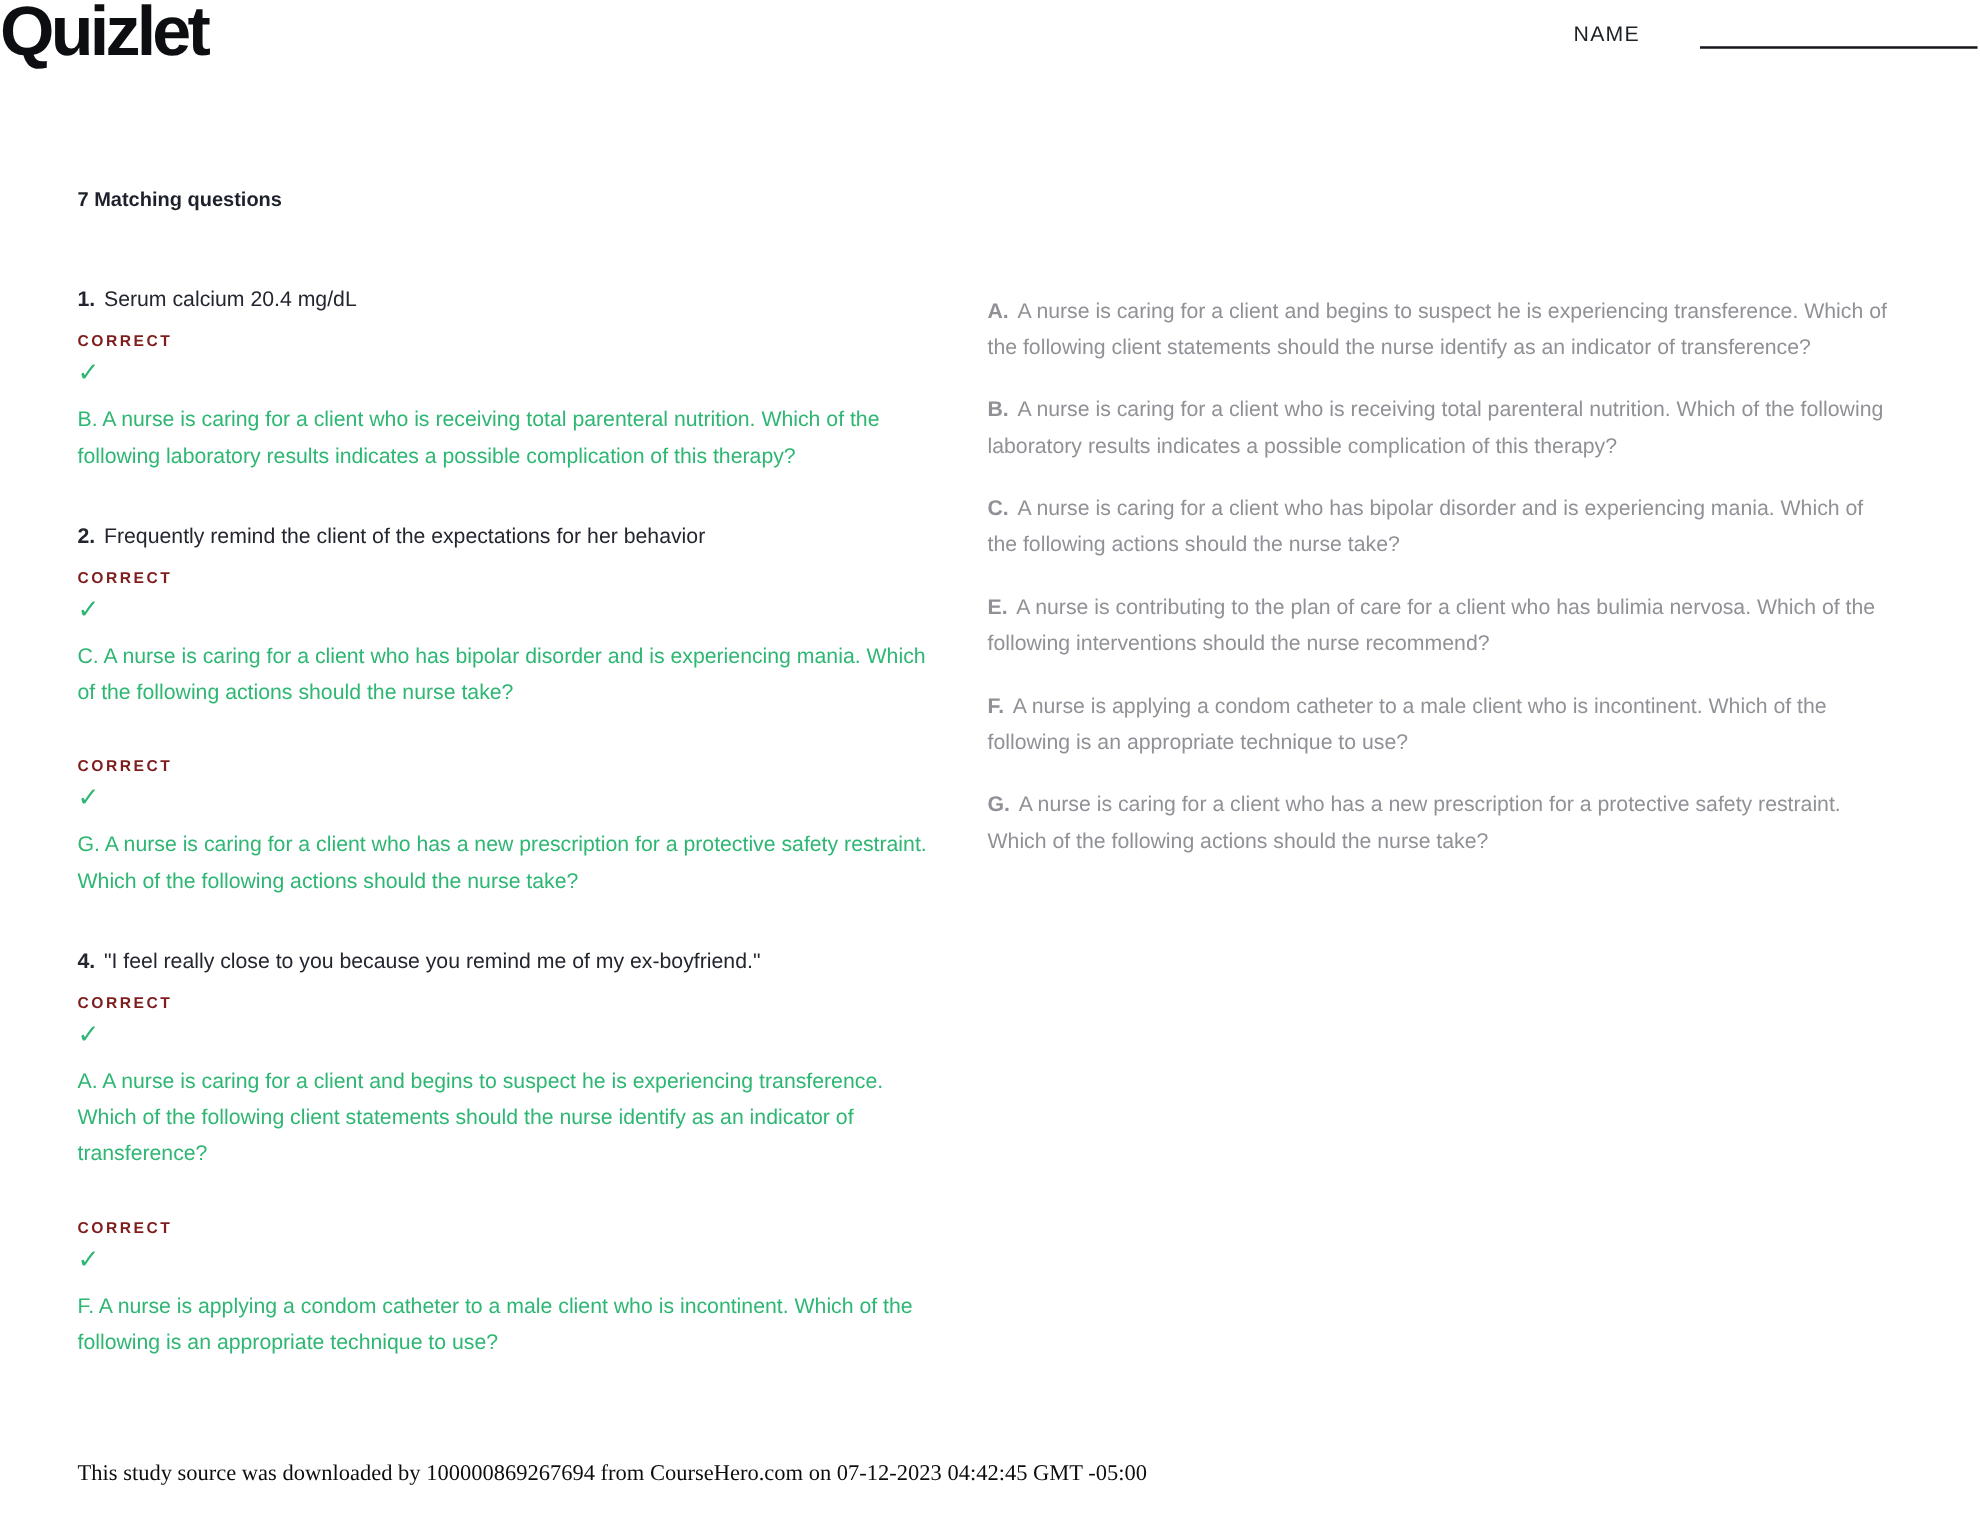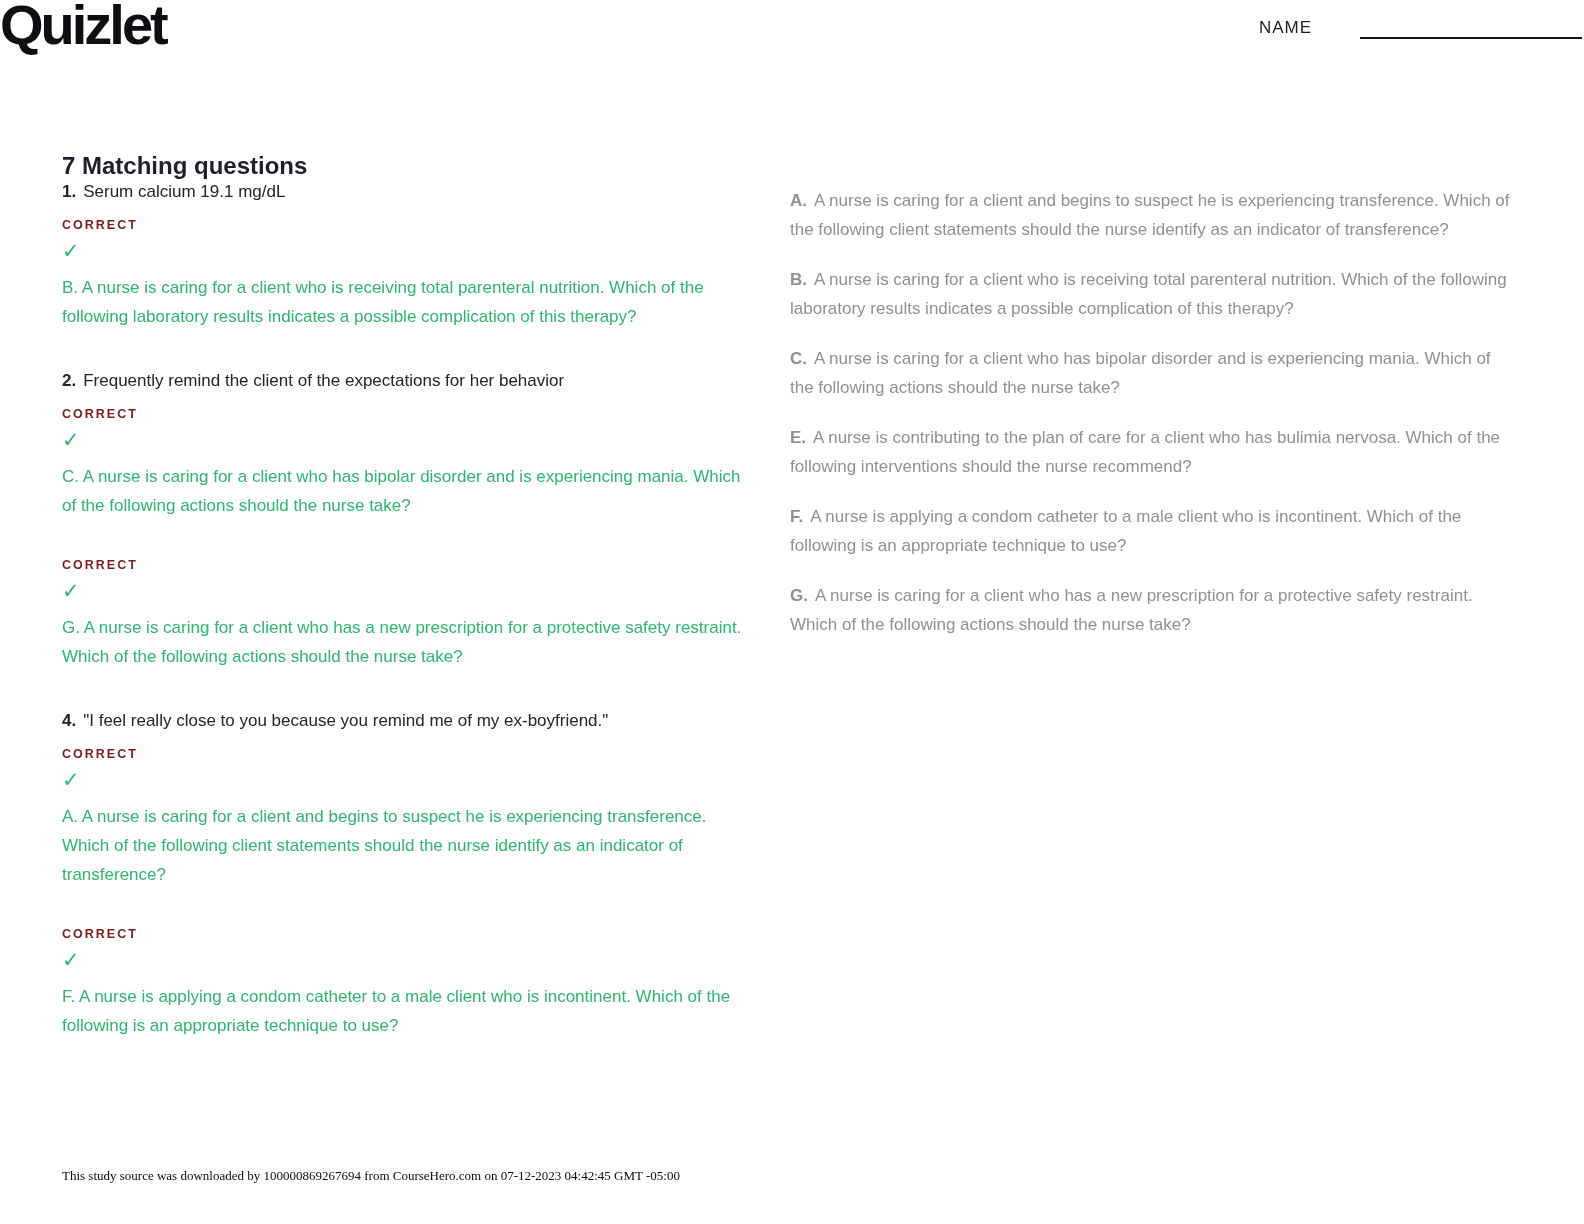--- a/index.html
+++ b/index.html
@@ -43,23 +43,24 @@
     border-bottom: 2px solid #15171c;
   }
   
   .content {
     position: absolute;
     top: 152px;
     left: 62px;
     right: 58px;
   }
   .heading {
-    font-size: 24px;
+    font-size: 16px;
     font-weight: 700;
     color: #1d212b;
+    margin-bottom: 58px;
   }
   .columns { display: flex; gap: 26px; }
   .left-col  { width: 702px; flex: none; }
   .right-col { width: 726px; flex: none; padding-top: 7px; }
   
   .question { margin-bottom: 38px; }
   .q-line {
     font-size: 17px;
     line-height: 24px;
     color: #23262f;
@@ -92,21 +93,21 @@
     color: #8f9196;
     margin-bottom: 22px;
   }
   .opt-letter { font-weight: 700; margin-right: 7px; }
   
   .footer {
     position: absolute;
     top: 1168px;
     left: 62px;
     font-family: "Liberation Serif", serif;
-    font-size: 13px;
+    font-size: 18px;
     color: #0d0d0d;
   }
 </style>
 </head>
 <body>
 
 <div class="page">
 
   <div class="logo">Quizlet</div>
 
@@ -117,21 +118,21 @@
 
   <div class="content">
     <div class="heading">7 Matching questions</div>
 
     <div class="columns">
 
       <div class="left-col">
 
         <section class="question">
           <p class="q-line">
-            <span class="q-num">1.</span><span>Serum calcium 19.1 mg/dL</span>
+            <span class="q-num">1.</span><span>Serum calcium 20.4 mg/dL</span>
           </p>
           <div class="correct-label">CORRECT</div>
           <div class="check">✓</div>
           <p class="answer">B. A nurse is caring for a client who is receiving total parenteral nutrition. Which of the following laboratory results indicates a possible complication of this therapy?</p>
         </section>
 
         <section class="question">
           <p class="q-line">
             <span class="q-num">2.</span><span>Frequently remind the client of the expectations for her behavior</span>
           </p>

